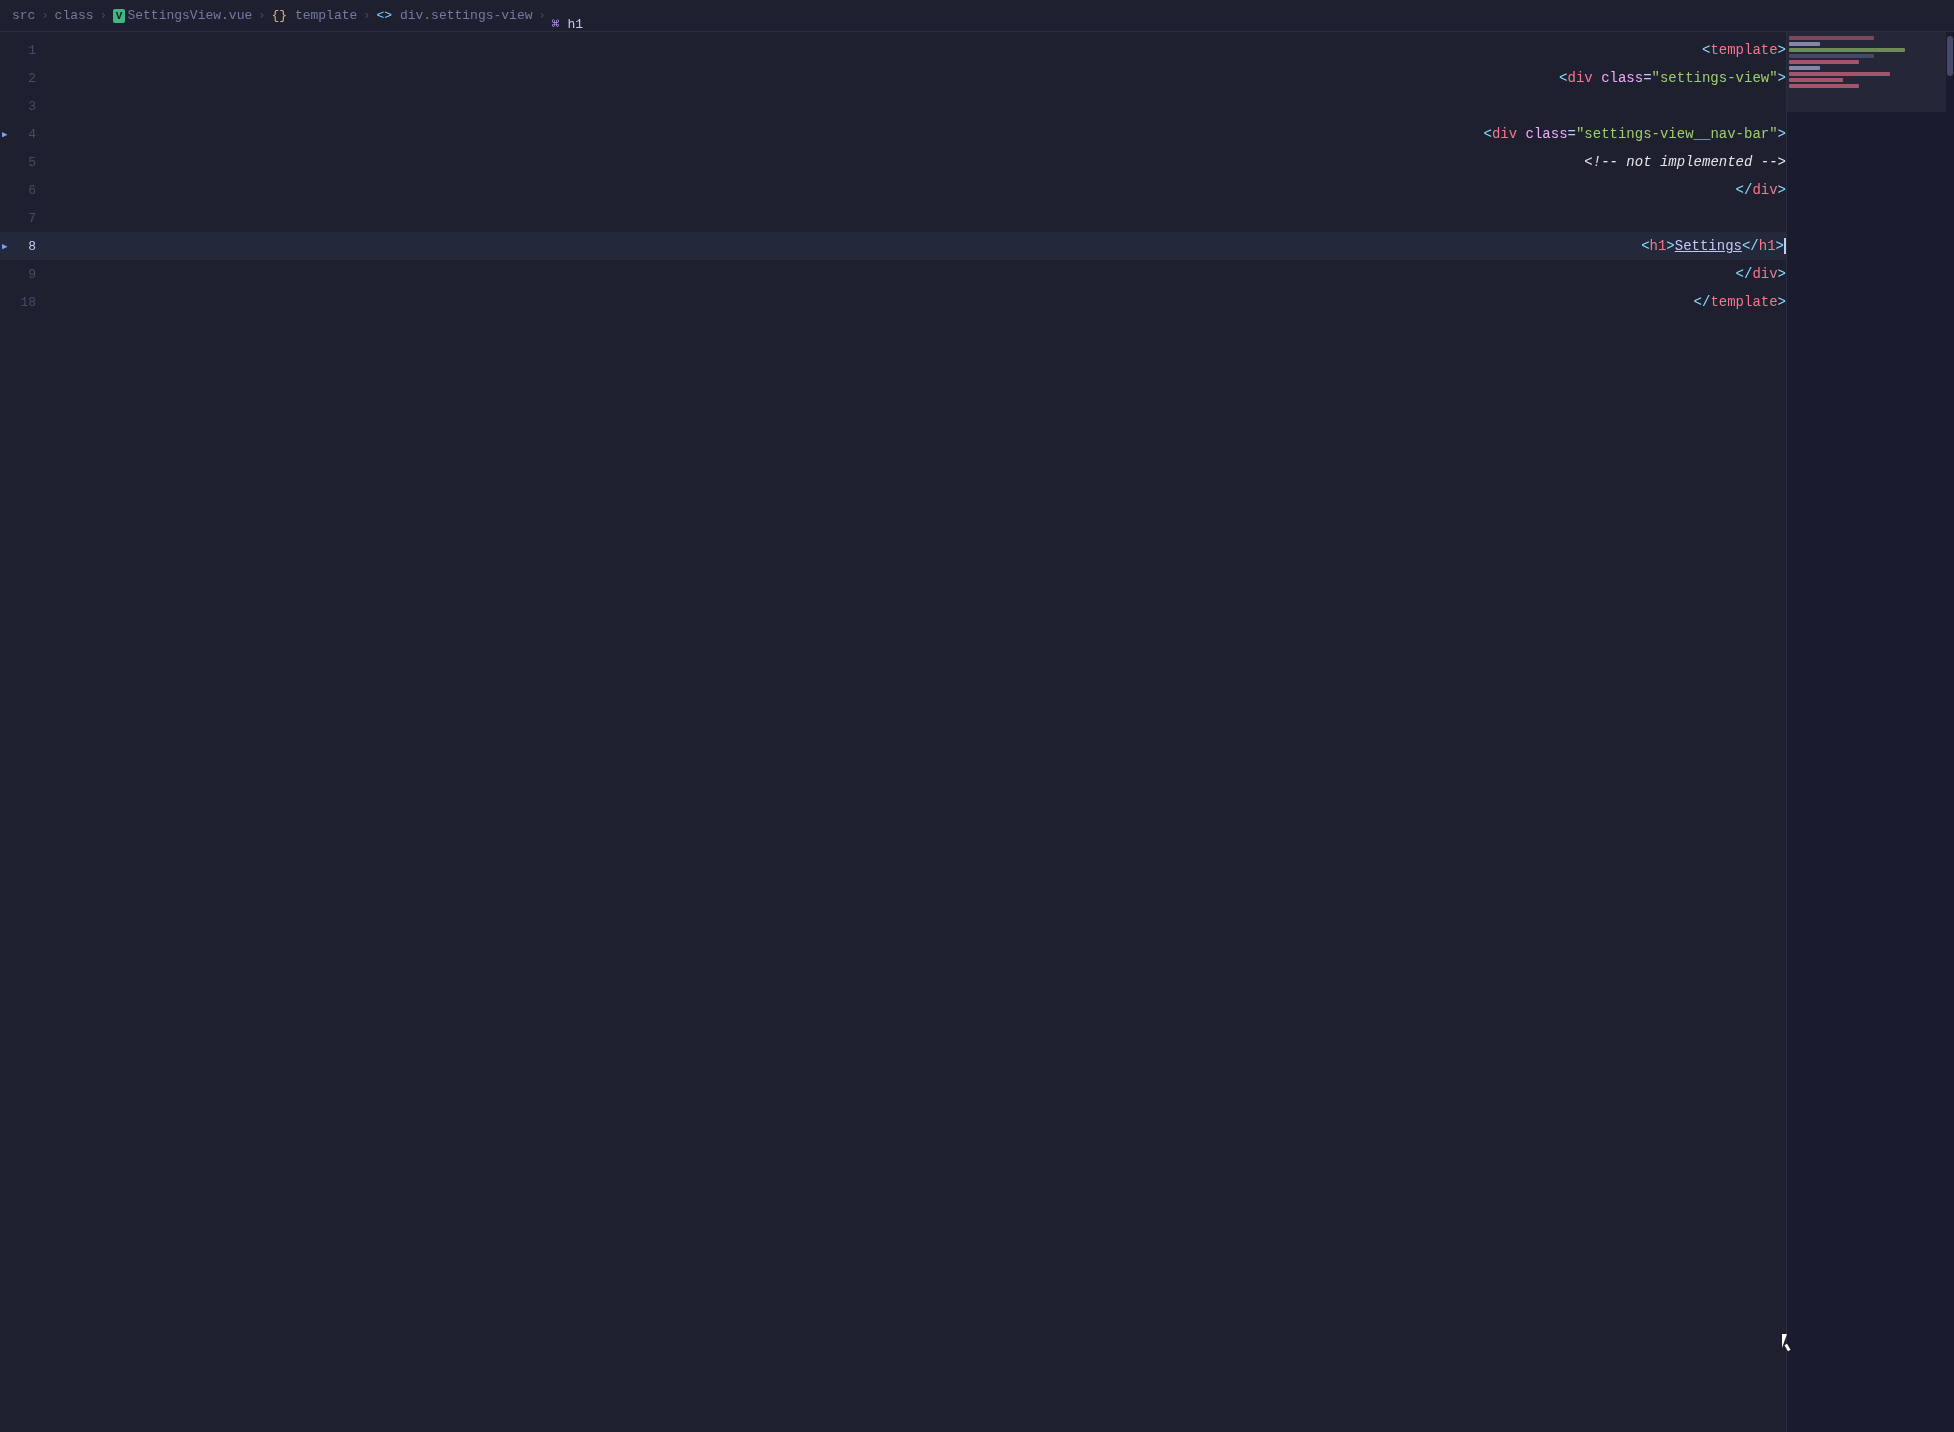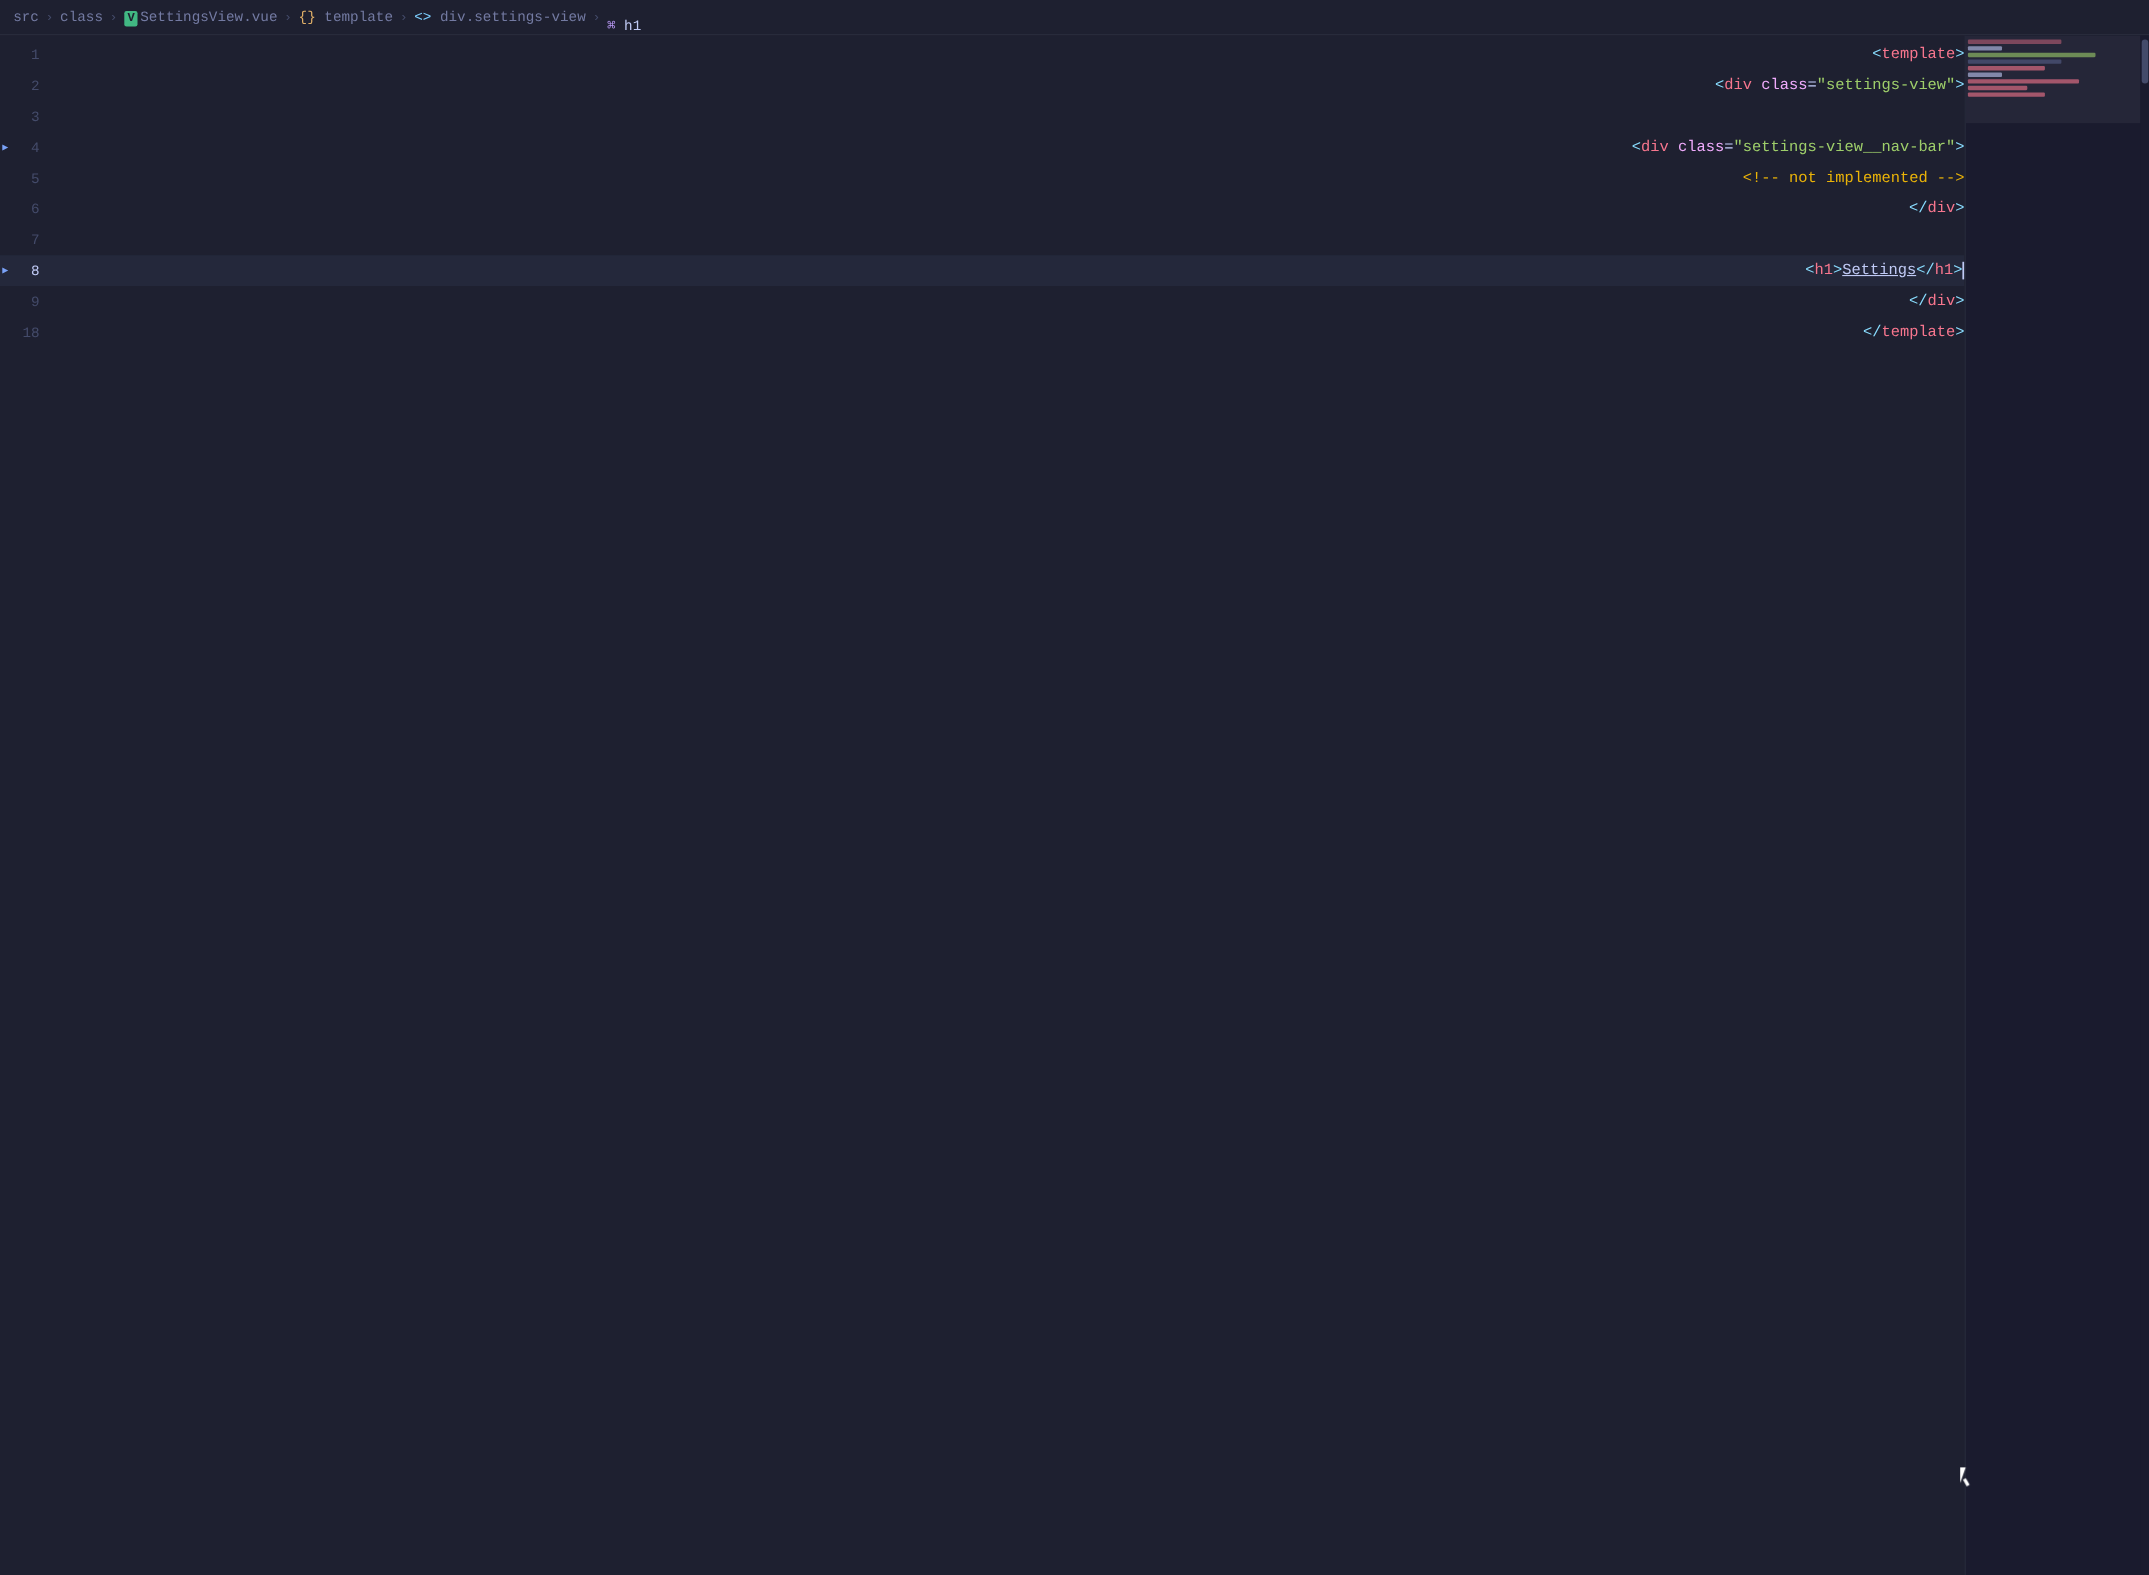--- a/index.html
+++ b/index.html
@@ -134,21 +134,21 @@
       padding-left: 4px;
       font-size: 14px;
       white-space: pre;
       line-height: 28px;
       text-align: right;
     }
     .tag-name { color: #f7768e; }
     .tag-bracket { color: #89ddff; }
     .attr-name { color: #f0abfc; }
     .attr-value { color: #9ece6a; }
-    .comment { color: #eab308; }
+    .comment { color: #e5e5e5; font-style: italic; }
     .text-content { color: #c0caf5; text-decoration: underline; }
 
     .cursor {
       display: inline-block;
       width: 2px;
       height: 16px;
       background-color: #c0caf5;
       vertical-align: text-bottom;
       animation: blink 1s step-end infinite;
     }

